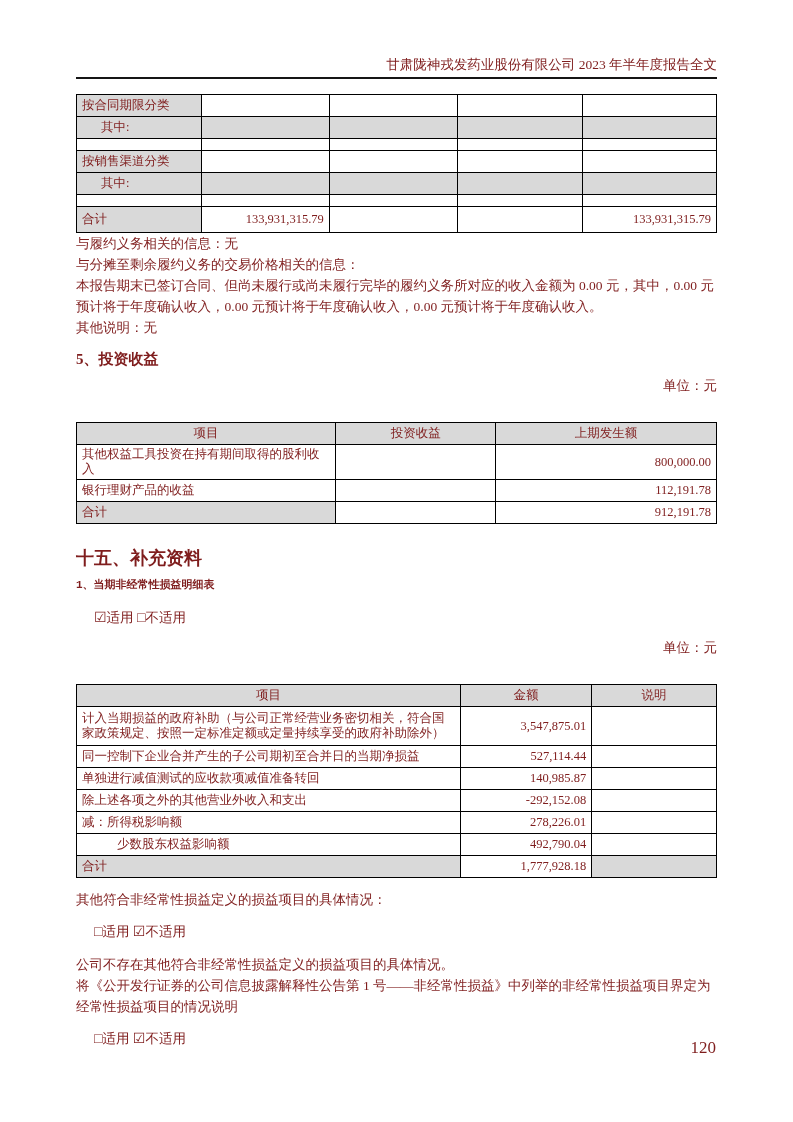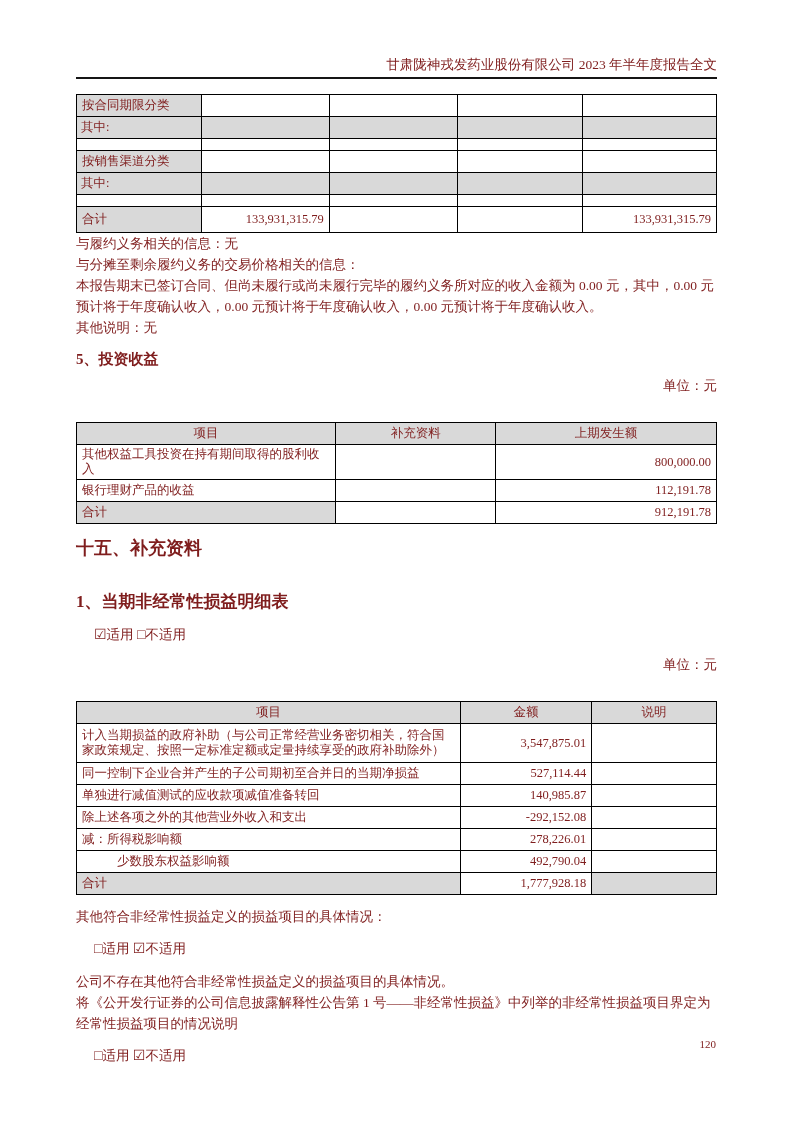--- a/index.html
+++ b/index.html
@@ -16,37 +16,37 @@
   }
 
   table { width:100%; border-collapse:collapse; table-layout:fixed; font-size:12.5px;margin-top:28px; }
   table { border:1.5px solid #000; }
   td, th { border:1px solid #000; padding:2px 5px; line-height:15px; vertical-align:middle; word-break:break-all; }
   th { background:#d9d9d9; font-weight:normal; text-align:center; height:17px; }
   td { height:17px; }
   td.gray { background:#d9d9d9; }
   td.label { text-align:left; }
   td.num { text-align:right; }
-  td.indent1 { padding-left:4px; }
+  td.indent1 { padding-left:24px; }
   td.indent2 { padding-left:40px; }
   tr.short td { height:9px; padding:1px 5px; }
   tr.tall td { height:21px; }
   tr.wrap2 td { padding:4px 5px; }
 
   .t1 { margin-top:15px; }
 
   p.body { font-size:13.5px; line-height:21px; margin:0 0; }
   .h-sec  { font-size:15px; font-weight:bold; margin:10px 0 0 0; line-height:22px; }
-  .h-chap { font-size:18px; font-weight:bold; margin:12px 0 0 0; line-height:25px; }
-  .h-sub  { font-size:17px; font-weight:bold; margin:30px 0 0 0; line-height:22px; }
+  .h-chap { font-size:18px; font-weight:bold; margin:22px 0 0 0; line-height:25px; }
+  .h-sub  { font-size:11px; font-weight:bold; margin:3px 0 0 0; line-height:22px;font-family:Liberation Mono, monospace; }
   .unit   { font-size:13.5px; text-align:right; margin:8px 0 3px 0; line-height:16px; }
   .cb-line { font-size:13.5px; margin:13px 18px; line-height:18px; }
   .cb-line .box { font-size:14px; }
 
-  .page-num { position:absolute; top:1038px; right:77px; font-size:11px; }
+  .page-num { position:absolute; top:1038px; right:77px; font-size:17px; }
 </style>
 </head>
 <body>
 
 <div class="page">
   <div class="content">
 
     <div class="doc-header">
       <span>甘肃陇神戎发药业股份有限公司 2023 年半年度报告全文</span>
     </div>
@@ -121,21 +121,21 @@
     <div class="unit">单位：元</div>
     <table>
         <colgroup>
           <col style="width: 40.5%;">
           <col style="width: 25%;">
           <col style="width: 34.5%;">
         </colgroup>
         <thead>
           <tr>
             <th>项目</th>
-            <th>补充资料</th>
+            <th>投资收益</th>
             <th>上期发生额</th>
           </tr>
         </thead>
         <tbody>
           <tr>
             <td class="label">其他权益工具投资在持有期间取得的股利收入</td>
             <td class=""></td>
             <td class="num">800,000.00</td>
           </tr>
           <tr>

